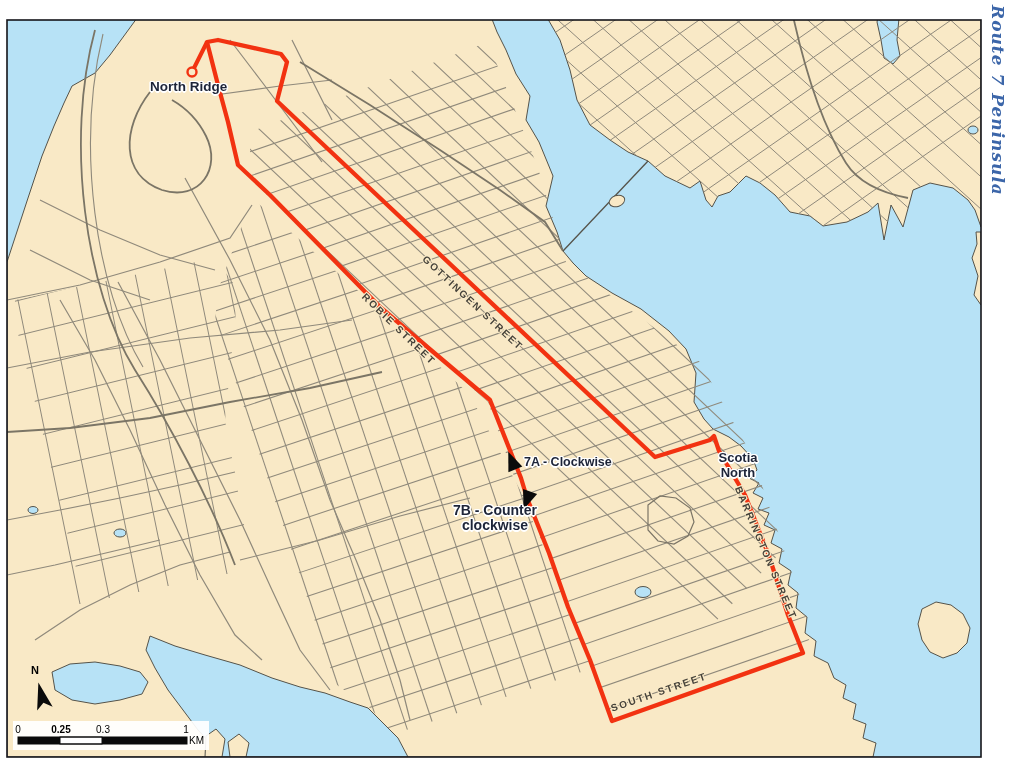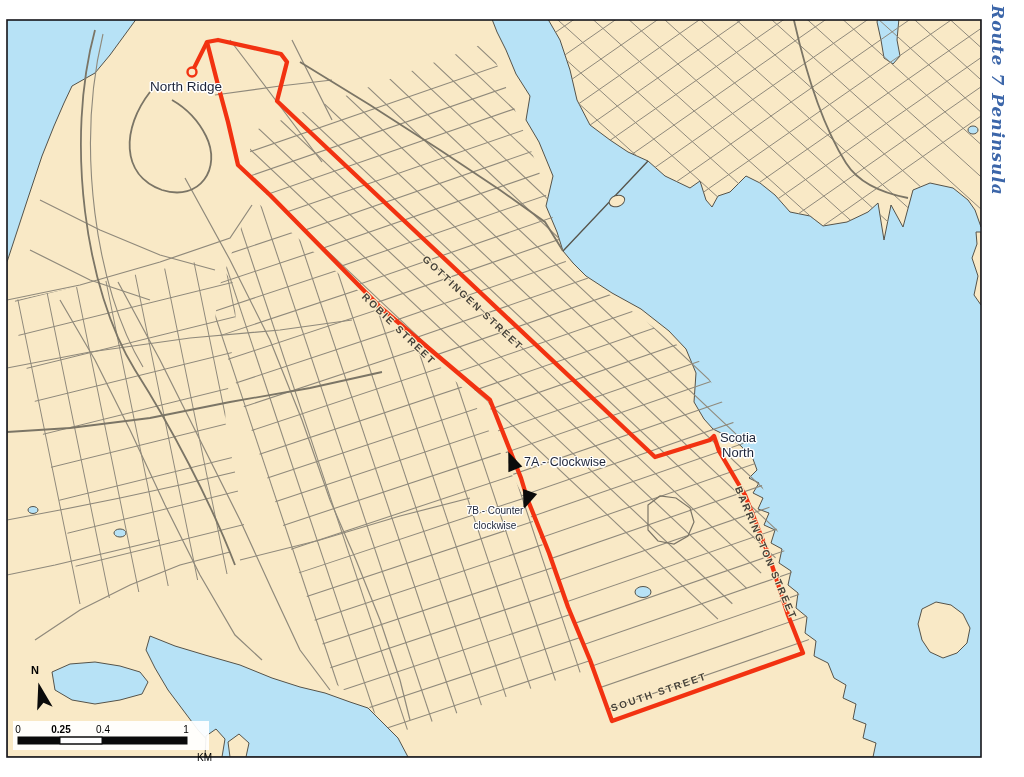--- a/index.html
+++ b/index.html
@@ -1,19 +1,19 @@
 <!DOCTYPE html>
 <html><head>
 <meta charset="utf-8">
 <style>
   html,body{margin:0;padding:0;background:#ffffff;}
   .page{position:relative;width:1024px;height:777px;background:#ffffff;overflow:hidden;
         font-family:"Liberation Sans",sans-serif;}
   #map-svg{position:absolute;left:0;top:0;}
-  .map-label{position:absolute;font-family:"Liberation Sans",sans-serif;font-weight:normal;
+  .map-label{position:absolute;font-family:"Liberation Sans",sans-serif;font-weight:bold;
      color:#1d2438;white-space:nowrap;z-index:3;
      text-shadow:-1px -1px 0 #fff,1px -1px 0 #fff,-1px 1px 0 #fff,1px 1px 0 #fff,
                  0 -1.5px 0 #fff,0 1.5px 0 #fff,-1.5px 0 0 #fff,1.5px 0 0 #fff;}
   .street-label{position:absolute;font-family:"Liberation Sans",sans-serif;font-weight:bold;
      font-size:10px;letter-spacing:2px;color:#45423a;white-space:nowrap;z-index:2;
      transform-origin:center center;
      text-shadow:-1px -1px 0 #f9e9c6,1px -1px 0 #f9e9c6,-1px 1px 0 #f9e9c6,1px 1px 0 #f9e9c6;}
   .two-line{text-align:center;line-height:15px;white-space:normal;}
   .side-title{position:absolute;left:988px;top:5px;height:230px;z-index:3;
      writing-mode:vertical-rl;font-family:"DejaVu Serif","Liberation Serif",serif;
@@ -250,39 +250,39 @@
         </g>
         <path d="M0,-15 L8,12 L0,6 L-8,12 Z" fill="#0a0a0a" transform="translate(42 697) rotate(-14)"></path>
       </g>
       <rect x="7" y="20" width="974" height="737" fill="none" stroke="#15151a" stroke-width="1.6"></rect>
     </svg>
 
   <div class="map-label" style="left:150px;top:79px;font-size:13.5px;">North Ridge</div>
 
   <div class="map-label" style="left:524px;top:455px;font-size:12.5px;">7A - Clockwise</div>
 
-  <div class="map-label two-line" style="left:445px;top:503px;width:100px;font-size:10px;">
+  <div class="map-label two-line" style="left:445px;top:503px;width:100px;font-size:14px;">
     <span>7B - Counter</span><br>
     <span>clockwise</span>
   </div>
 
-  <div class="map-label two-line" style="left:706px;top:430px;width:64px;font-size:13px;">
+  <div class="map-label two-line" style="left:706px;top:450px;width:64px;font-size:13px;">
     <span>Scotia</span><br>
     <span>North</span>
   </div>
 
   <div class="side-title">Route 7 Peninsula</div>
 
   <div class="north-n">N</div>
 
   <div class="scale-text" style="left:12px;top:724px;width:12px;">0</div>
   <div class="scale-text" style="left:47px;top:724px;width:28px;font-weight:bold;">0.25</div>
-  <div class="scale-text" style="left:89px;top:724px;width:28px;">0.4</div>
+  <div class="scale-text" style="left:89px;top:724px;width:28px;">0.3</div>
   <div class="scale-text" style="left:180px;top:724px;width:12px;">1</div>
-  <div class="scale-text" style="left:189px;top:752px;width:22px;text-align:left;margin-left:8px;">KM</div>
+  <div class="scale-text" style="left:189px;top:735px;width:22px;text-align:left;">KM</div>
 
   <div id="street-labels">
       <div class="street-label" style="left: 473px; top: 303px; transform: translate(-50%, -50%) rotate(43deg);">GOTTINGEN STREET</div>
       <div class="street-label" style="left: 399px; top: 329px; transform: translate(-50%, -50%) rotate(44deg);">ROBIE STREET</div>
       <div class="street-label" style="left: 766px; top: 553px; transform: translate(-50%, -50%) rotate(67deg);">BARRINGTON STREET</div>
       <div class="street-label" style="left: 659px; top: 692px; transform: translate(-50%, -50%) rotate(-19deg);">SOUTH STREET</div>
     </div>
 </div>
 
 </body></html>

